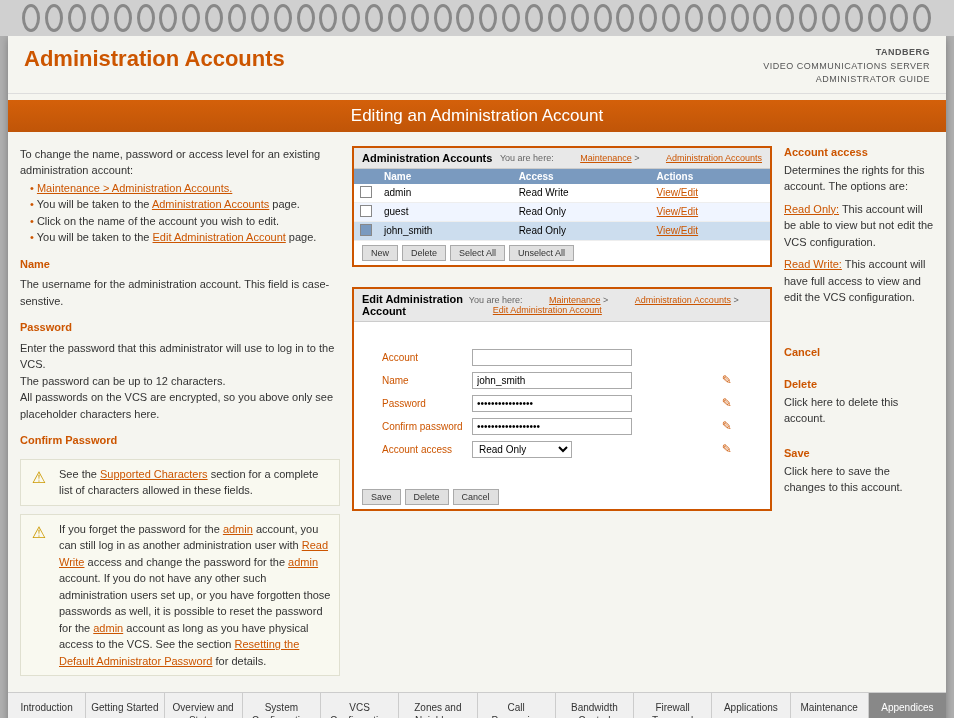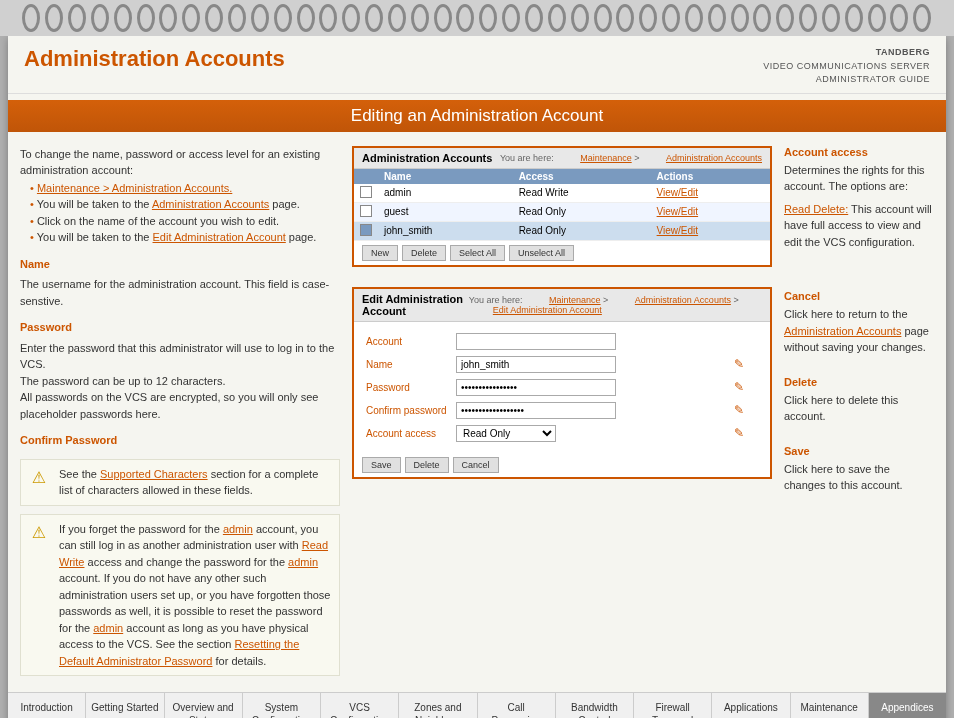--- a/index.html
+++ b/index.html
@@ -215,21 +215,21 @@
     
     .edit-window {
       border: 2px solid #cc5500;
       background: white;
       font-size: 10px;
     }
     .edit-window .mockup-header {
       background: #e8e8e8;
     }
     .edit-form {
-      padding: 8px;
+      padding: 24px;
     }
     .edit-form table {
       width: 100%;
       border-collapse: collapse;
     }
     .edit-form td {
       padding: 3px 4px;
       font-size: 10px;
     }
     .edit-form .field-label {
@@ -405,21 +405,21 @@
           You will be taken to the <span class="link-text">Edit Administration Account</span> page.
         </li>
       </ul>
 
       <div class="section-heading">Name</div>
       <p>The username for the administration account. This field is case-senstive.</p>
 
       <div class="section-heading">Password</div>
       <p>Enter the password that this administrator will use to log in to the VCS.</p>
       <p>The password can be up to 12 characters.</p>
-      <p>All passwords on the VCS are encrypted, so you will only see placeholder passwords here.</p>
+      <p>All passwords on the VCS are encrypted, so you above only see placeholder characters here.</p>
 
       <div class="section-heading">Confirm Password</div>
 
       <div class="warning-box">
         <div class="warning-icon">⚠</div>
         <p>
           See the <span class="link-text">Supported Characters</span> section for a complete list of characters allowed in these fields.
         </p>
       </div>
 
@@ -529,27 +529,29 @@
           <button class="mock-btn">Cancel</button>
         </div>
       </div>
     </div>
 
     <div class="right-col">
       <div class="right-section">
         <div class="right-section-title">Account access</div>
         <p>Determines the rights for this account. The options are:</p>
         <p style="margin-top:6px;">
-          <span class="link-text">Read Delete:</span> This account will have full access to view and edit the VCS configuration.
+          <span class="link-text">Read Only:</span> This account will be able to view but not edit the VCS configuration.
+        </p>
+        <p style="margin-top:6px;">
+          <span class="link-text">Read Write:</span> This account will have full access to view and edit the VCS configuration.
         </p>
       </div>
 
       <div class="right-section" style="margin-top:40px;">
         <div class="right-section-title">Cancel</div>
-        <p>Click here to return to the <span class="link-text">Administration Accounts</span> page without saving your changes.</p>
       </div>
 
       <div class="right-section" style="margin-top:20px;">
         <div class="right-section-title">Delete</div>
         <p>Click here to delete this account.</p>
       </div>
 
       <div class="right-section" style="margin-top:20px;">
         <div class="right-section-title">Save</div>
         <p>Click here to save the changes to this account.</p>

